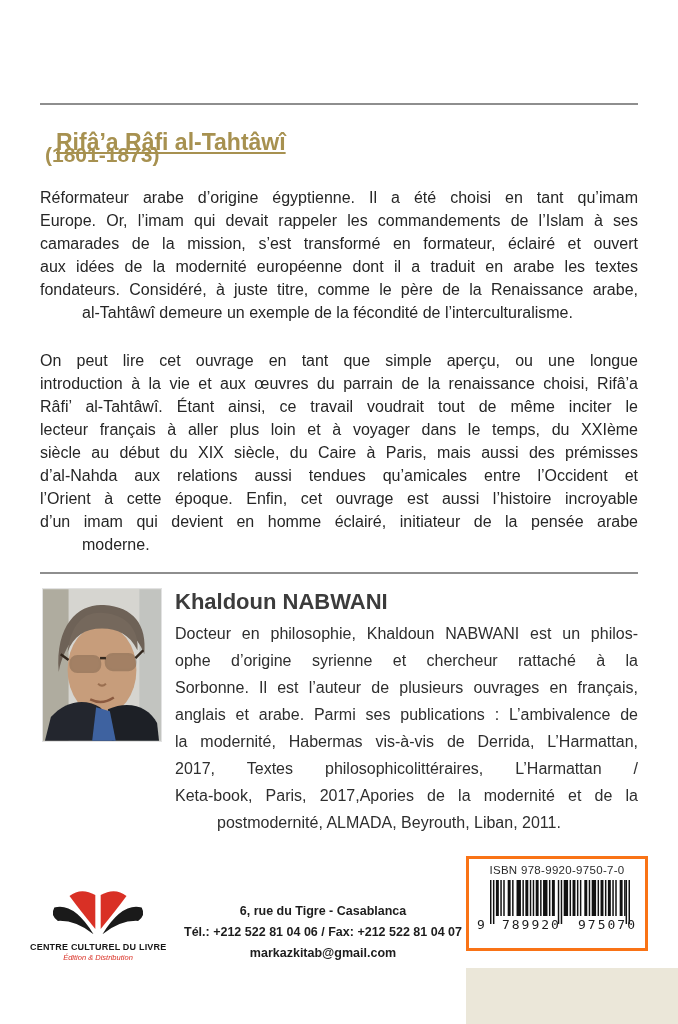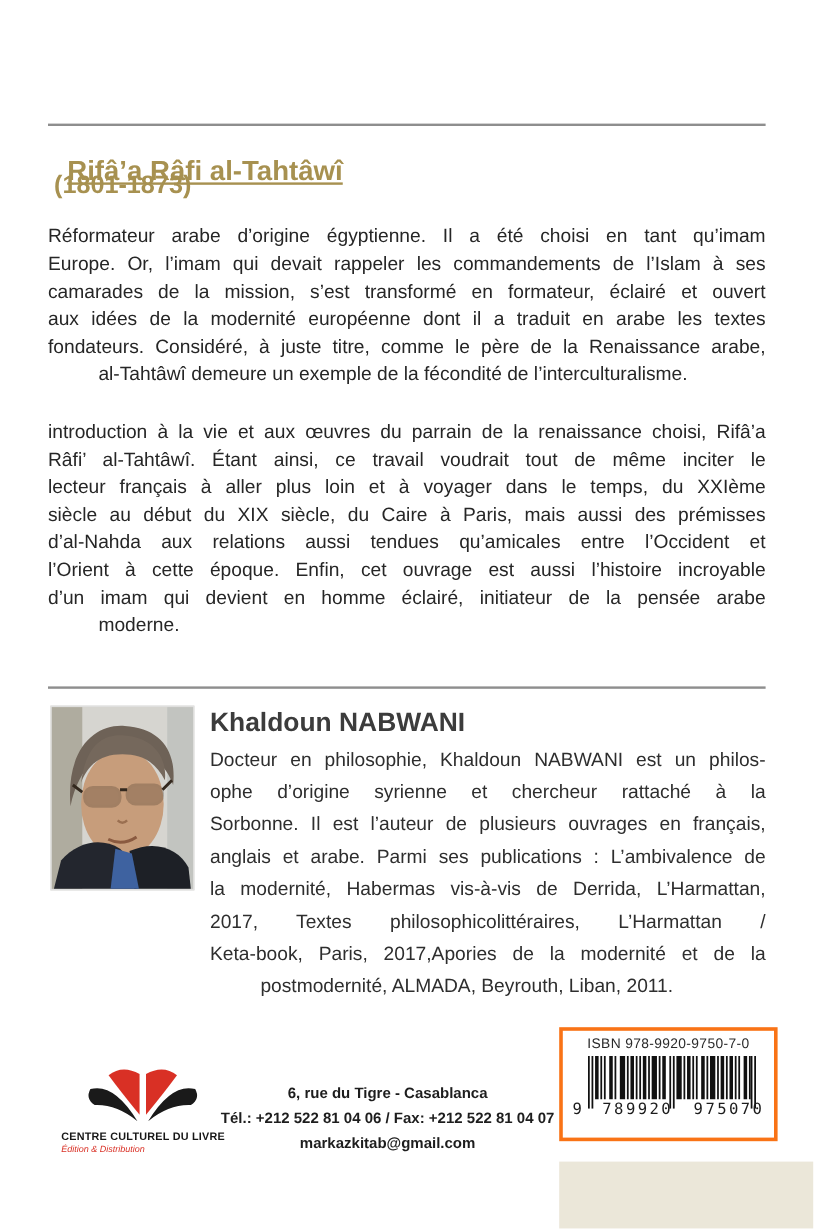--- a/index.html
+++ b/index.html
@@ -32,21 +32,21 @@
     border:1px solid #e2e2e2; background:#d8d7d2; box-sizing:border-box;
   }
   .photo svg { display:block; width:100%; height:100%; }
 
   .author-name {
     position:absolute; left:175px; top:589px;
     font-size:22px; font-weight:bold; color:#3c3c3c;
   }
   .bio { position:absolute; left:175px; top:620px; width:463px; font-size:16px; line-height:27px; color:#2e2e2e; }
 
-  .publisher { position:absolute; left:51px; top:884px; width:136px; text-align:left; }
+  .publisher { position:absolute; left:30px; top:884px; width:136px; text-align:center; }
   .publisher svg { display:block; margin:0 auto; }
   .pub-name { font-size:9px; font-weight:bold; color:#161616; letter-spacing:0.2px; margin-top:2px; white-space:nowrap; }
   .pub-tagline { font-size:7.5px; color:#d93025; font-style:italic; margin-top:1px; }
 
   .address { position:absolute; left:158px; top:901px; width:330px; text-align:center; font-weight:bold; color:#1d1d1d; }
   .address div { font-size:12.5px; line-height:21px; white-space:nowrap; }
 
   .barcode-box {
     position:absolute; left:466px; top:856px; width:182px; height:95px;
     background:#ffffff; border:3px solid #f97316; box-sizing:border-box;
@@ -75,20 +75,21 @@
 
   <div class="para p1 jlines">
       <div class="jline">Réformateur arabe d’origine égyptienne. Il a été choisi en tant qu’imam</div>
       <div class="jline">Europe. Or, l’imam qui devait rappeler les commandements de l’Islam à ses</div>
       <div class="jline">camarades de la mission, s’est transformé en formateur, éclairé et ouvert</div>
       <div class="jline">aux idées de la modernité européenne dont il a traduit en arabe les textes</div>
       <div class="jline">fondateurs. Considéré, à juste titre, comme le père de la Renaissance arabe,</div>
       <div class="jline">al-Tahtâwî demeure un exemple de la fécondité de l’interculturalisme.</div>
     </div>
   <div class="para p2 jlines">
+      <div class="jline">On peut lire cet ouvrage en tant que simple aperçu, ou une longue</div>
       <div class="jline">introduction à la vie et aux œuvres du parrain de la renaissance choisi, Rifâ’a</div>
       <div class="jline">Râfi’ al-Tahtâwî. Étant ainsi, ce travail voudrait tout de même inciter le</div>
       <div class="jline">lecteur français à aller plus loin et à voyager dans le temps, du XXIème</div>
       <div class="jline">siècle au début du XIX siècle, du Caire à Paris, mais aussi des prémisses</div>
       <div class="jline">d’al-Nahda aux relations aussi tendues qu’amicales entre l’Occident et</div>
       <div class="jline">l’Orient à cette époque. Enfin, cet ouvrage est aussi l’histoire incroyable</div>
       <div class="jline">d’un imam qui devient en homme éclairé, initiateur de la pensée arabe</div>
       <div class="jline">moderne.</div>
     </div>
 

